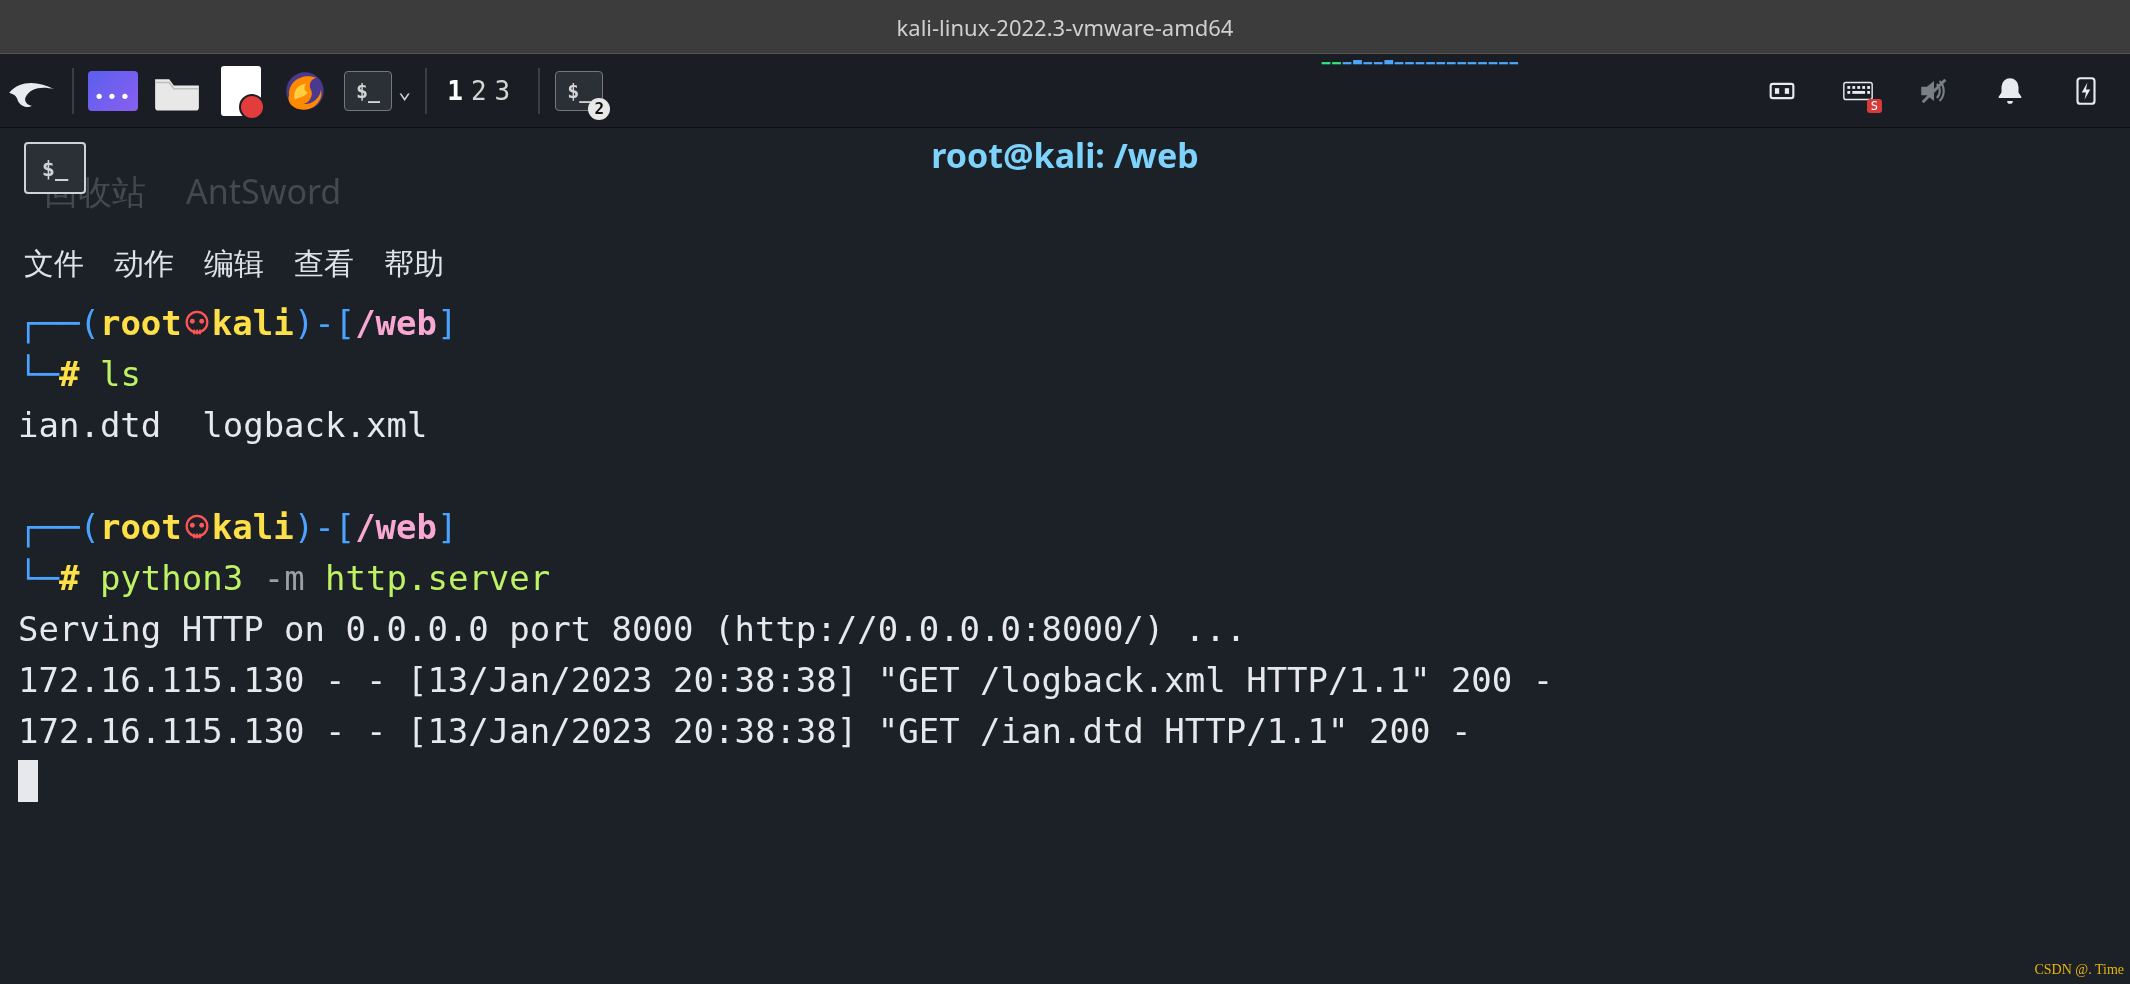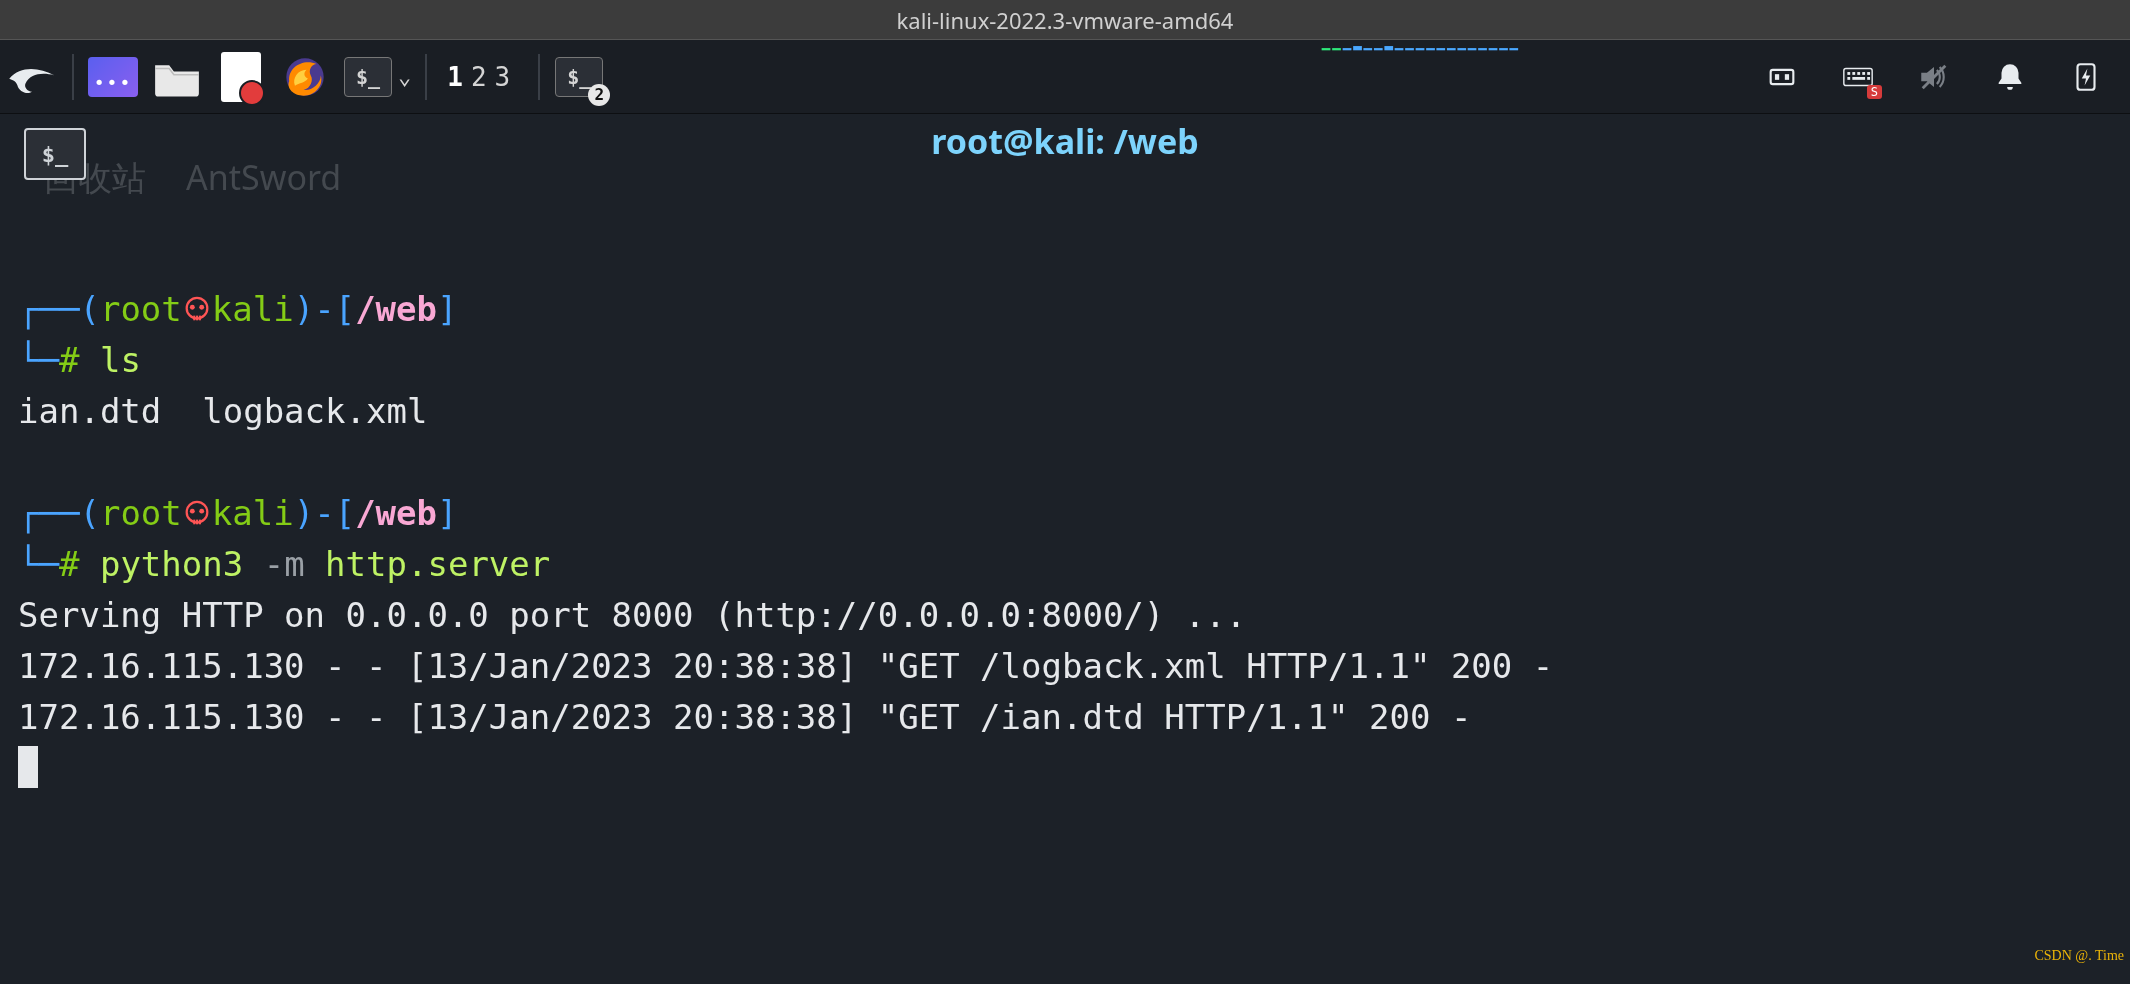--- a/index.html
+++ b/index.html
@@ -6,21 +6,21 @@
   body {
     width: 2130px;
     height: 984px;
     background: #1c2128;
     font-family: "DejaVu Sans Mono", "Consolas", monospace;
     color: #e6edf3;
     overflow: hidden;
     position: relative;
   }
   .vm-titlebar {
-    height: 40px;
+    height: 54px;
     background: #3c3c3c;
     border-bottom: 1px solid #555;
     display: flex;
     align-items: center;
     justify-content: center;
     font-family: system-ui, sans-serif;
     font-size: 22px;
     color: #d0d0d0;
   }
   .taskbar {
@@ -125,21 +125,21 @@
     font-size:30px; color:#dfe3e7;
   }
   .terminal {
     position:absolute; left:18px; top:170px; right:18px; bottom:0;
     font-family: "DejaVu Sans Mono","Consolas",monospace;
     font-size:34px; line-height:1.5;
     color:#e6e8eb;
     white-space: pre;
   }
   .t-blue { color:#4aa4ff; }
-  .t-red { color:#84cc16; font-weight:400; }
+  .t-red { color:#fde047; font-weight:700; }
   .t-white { color:#f9a8d4; font-weight:700; }
   .t-green { color:#bef264; }
   .t-grey { color:#9aa0a6; }
   .skull { display:inline-flex; width:30px; height:30px; vertical-align:-4px; }
   .cursor {
     display:inline-block; width:20px; height:42px; background:#e6e8eb; vertical-align:-8px;
   }
   .watermark {
     position:absolute; right:6px; bottom:6px; font-size:14px; color:#eab308;
     font-family: Liberation Serif, serif;
@@ -250,20 +250,27 @@
   <div class="desktop-ghost">
     <div class="row">
         <span>回收站</span>
         <span>AntSword</span>
       </div>
   </div>
 
   <div class="win-tab">$_</div>
   <div class="win-title">root@kali: /web</div>
 
+  <div class="term-menu">
+    <span>文件</span>
+    <span>动作</span>
+    <span>编辑</span>
+    <span>查看</span>
+    <span>帮助</span>
+  </div>
 
   <div class="terminal"><span class="t-blue">┌──</span><span class="t-blue">(</span><span class="t-red">root</span><span class="skull"><svg viewBox="0 0 32 32">
           <circle cx="16" cy="14" r="11" fill="none" stroke="#ff5555" stroke-width="2.4"></circle>
           <circle cx="11" cy="13" r="2.6" fill="#ff5555"></circle>
           <circle cx="21" cy="13" r="2.6" fill="#ff5555"></circle>
           <rect x="12" y="22" width="2.2" height="5" fill="#ff5555"></rect>
           <rect x="15" y="22" width="2.2" height="5" fill="#ff5555"></rect>
           <rect x="18" y="22" width="2.2" height="5" fill="#ff5555"></rect>
         </svg></span><span class="t-red">kali</span><span class="t-blue">)</span><span class="t-blue">-</span><span class="t-blue">[</span><span class="t-white">/web</span><span class="t-blue">]</span>
 <span class="t-blue">└─</span><span class="t-red">#</span> <span class="t-green">ls</span>

